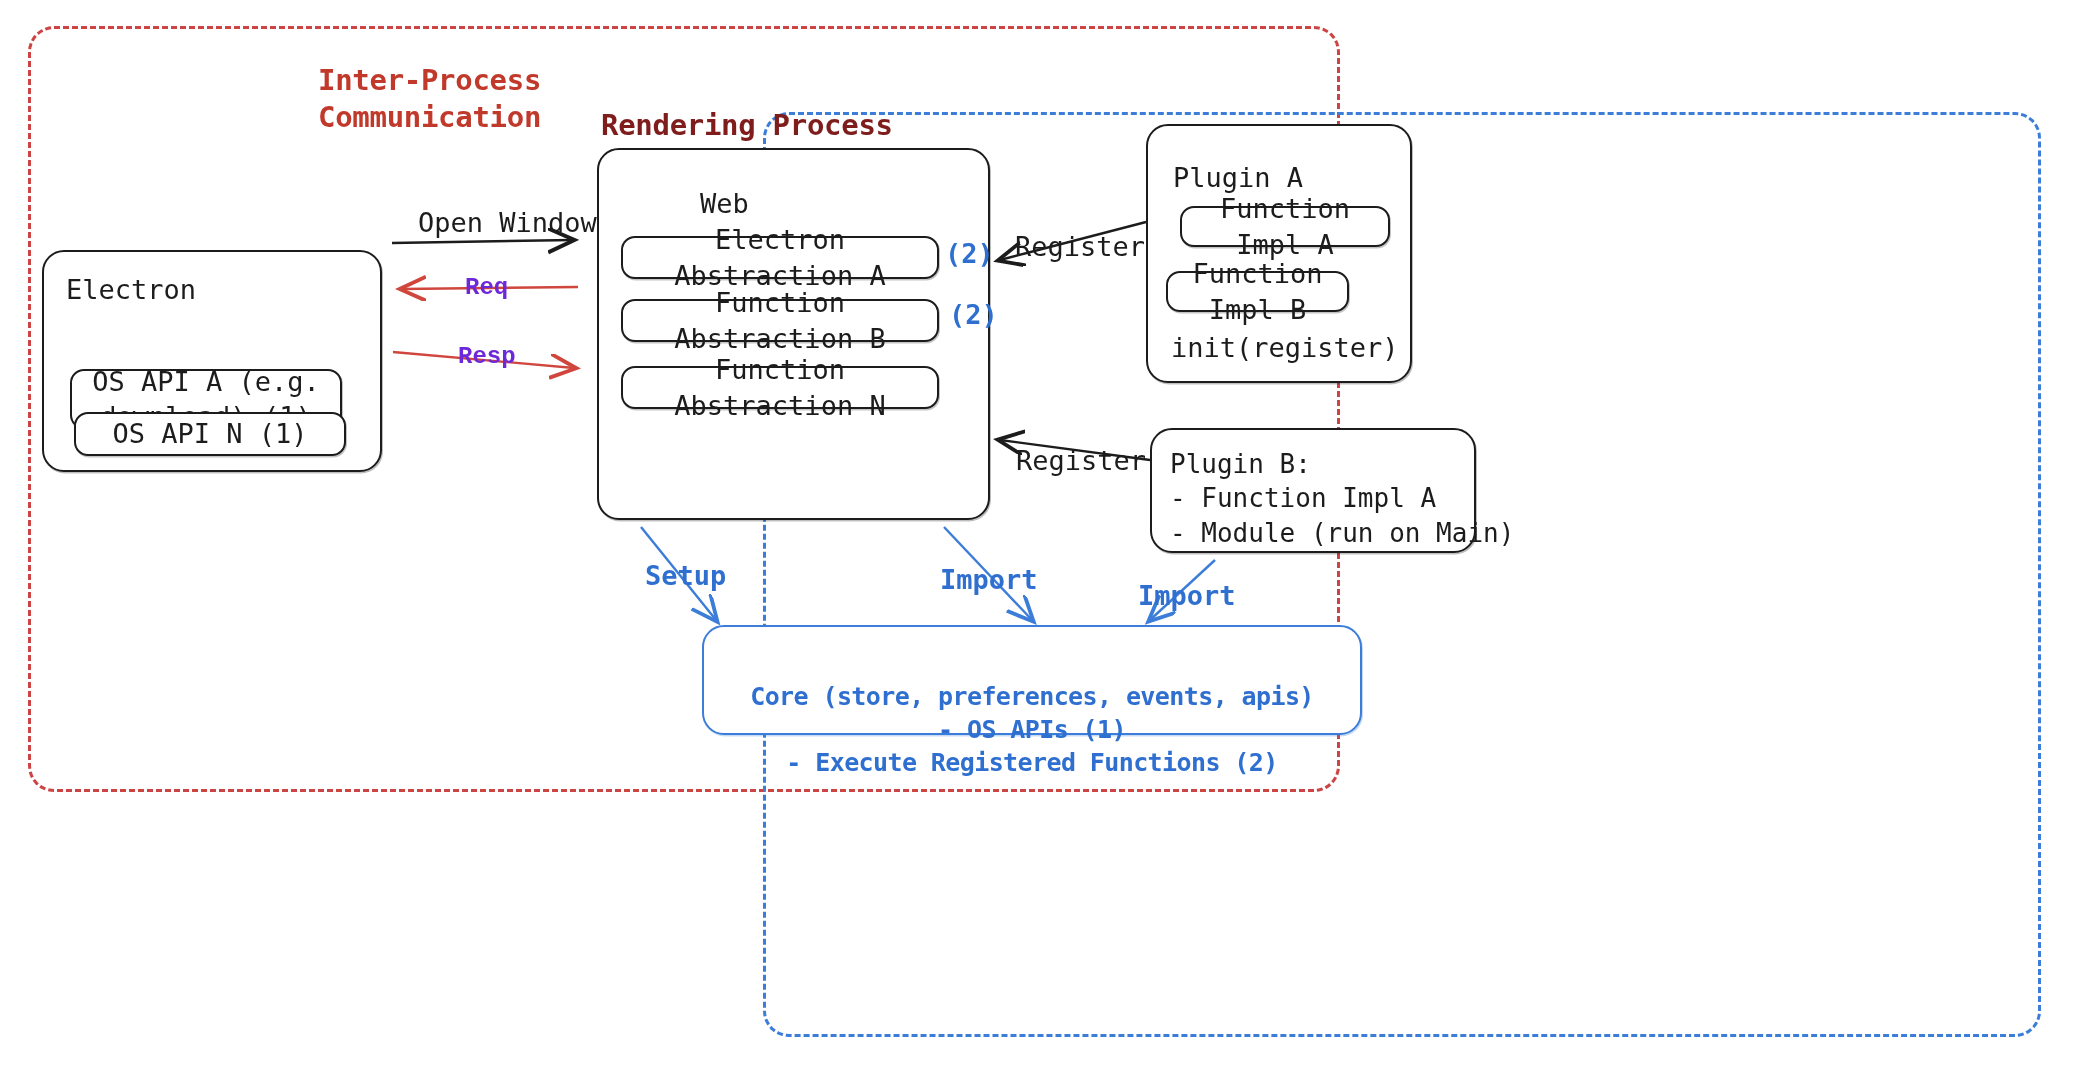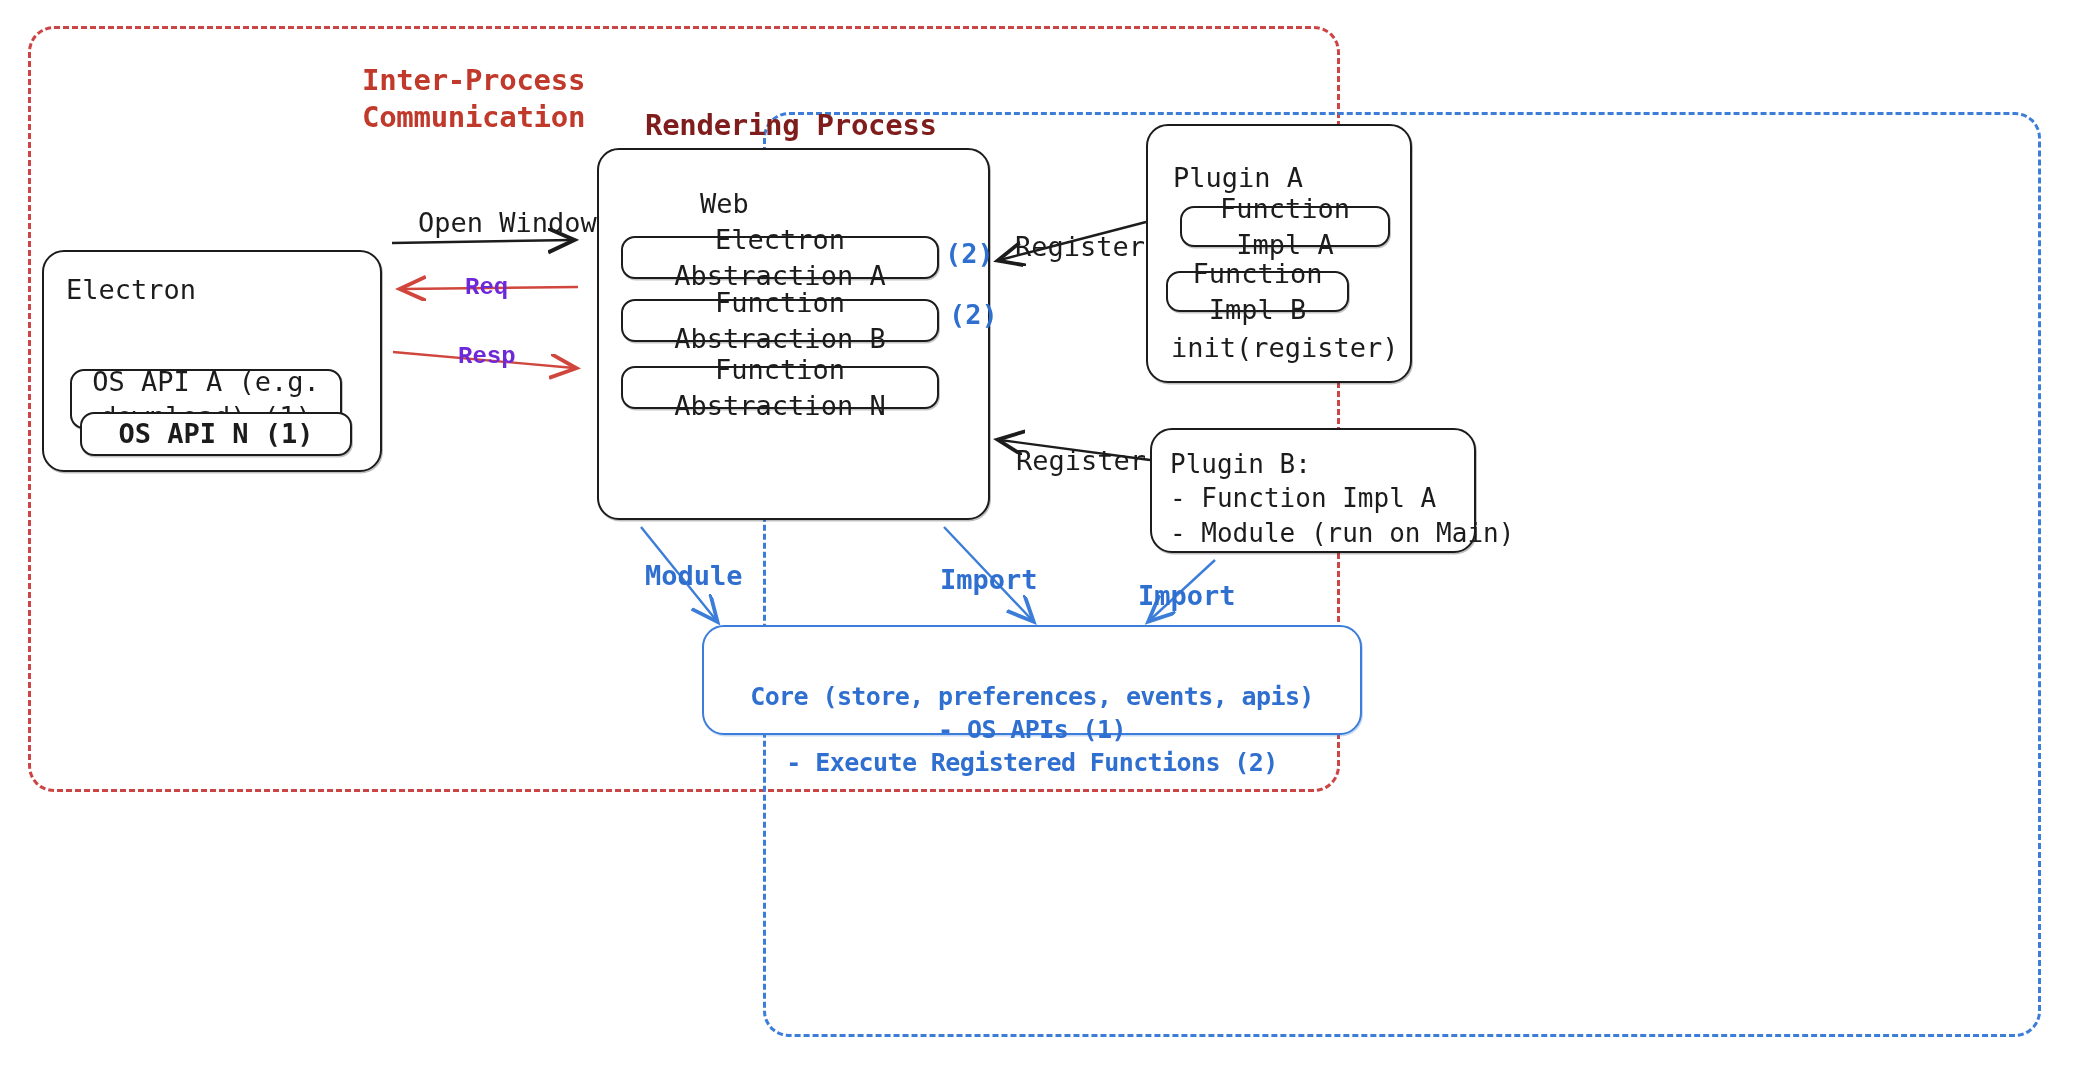--- a/index.html
+++ b/index.html
@@ -49,21 +49,20 @@
 
   
   .group-title {
     position: absolute;
     font-family: "DejaVu Sans Mono", "Liberation Mono", monospace;
     font-size: 29px;
     font-weight: 700;
     line-height: 1.28;
     white-space: pre-line;
     letter-spacing: -0.3px;
-    margin-left: 44px;
   }
   #ipc-title {
     left: 318px; top: 62px;
     color: #c0392b;
   }
   #render-title {
     left: 601px; top: 107px;
     color: #7f1d1d;
   }
 
@@ -103,21 +102,21 @@
     text-align: center;
     white-space: pre-line;
     line-height: 1.3;
     padding: 0 10px;
   }
 
   
   #electron-box { left: 42px; top: 250px; width: 340px; height: 222px; }
   #electron-title { left: 66px; top: 272px; }
   #os-api-a { left: 70px; top: 337px; width: 272px; height: 60px; margin-top: 32px; }
-  #os-api-n { left: 80px; top: 412px; width: 272px; height: 44px; font-weight: bold; }
+  #os-api-n { left: 74px; top: 412px; width: 272px; height: 44px; }
 
   
   #web-box { left: 597px; top: 148px; width: 393px; height: 372px; }
   #web-title { left: 700px; top: 186px; }
   #fa-a { left: 621px; top: 236px; width: 318px; height: 43px; }
   #fa-b { left: 621px; top: 299px; width: 318px; height: 43px; }
   #fa-n { left: 621px; top: 366px; width: 318px; height: 43px; }
   #execute-label { left: 631px; top: 435px; }
 
   
@@ -285,17 +284,17 @@
   <div id="core-box"></div>
   <div id="core-text">Core (store, preferences, events, apis)
 - OS APIs (1)
 - Execute Registered Functions (2)</div>
 
   <div class="edge-label" id="lbl-open-window">Open Window</div>
   <div class="edge-label red" id="lbl-req">Req</div>
   <div class="edge-label red" id="lbl-resp">Resp</div>
   <div class="edge-label" id="lbl-register-1">Register</div>
   <div class="edge-label" id="lbl-register-2">Register</div>
-  <div class="edge-label blue" id="lbl-setup">Module</div>
+  <div class="edge-label blue" id="lbl-setup">Setup</div>
   <div class="edge-label blue" id="lbl-import-1">Import</div>
   <div class="edge-label blue" id="lbl-import-2">Import</div>
 
 </div>
 
 </body></html>

